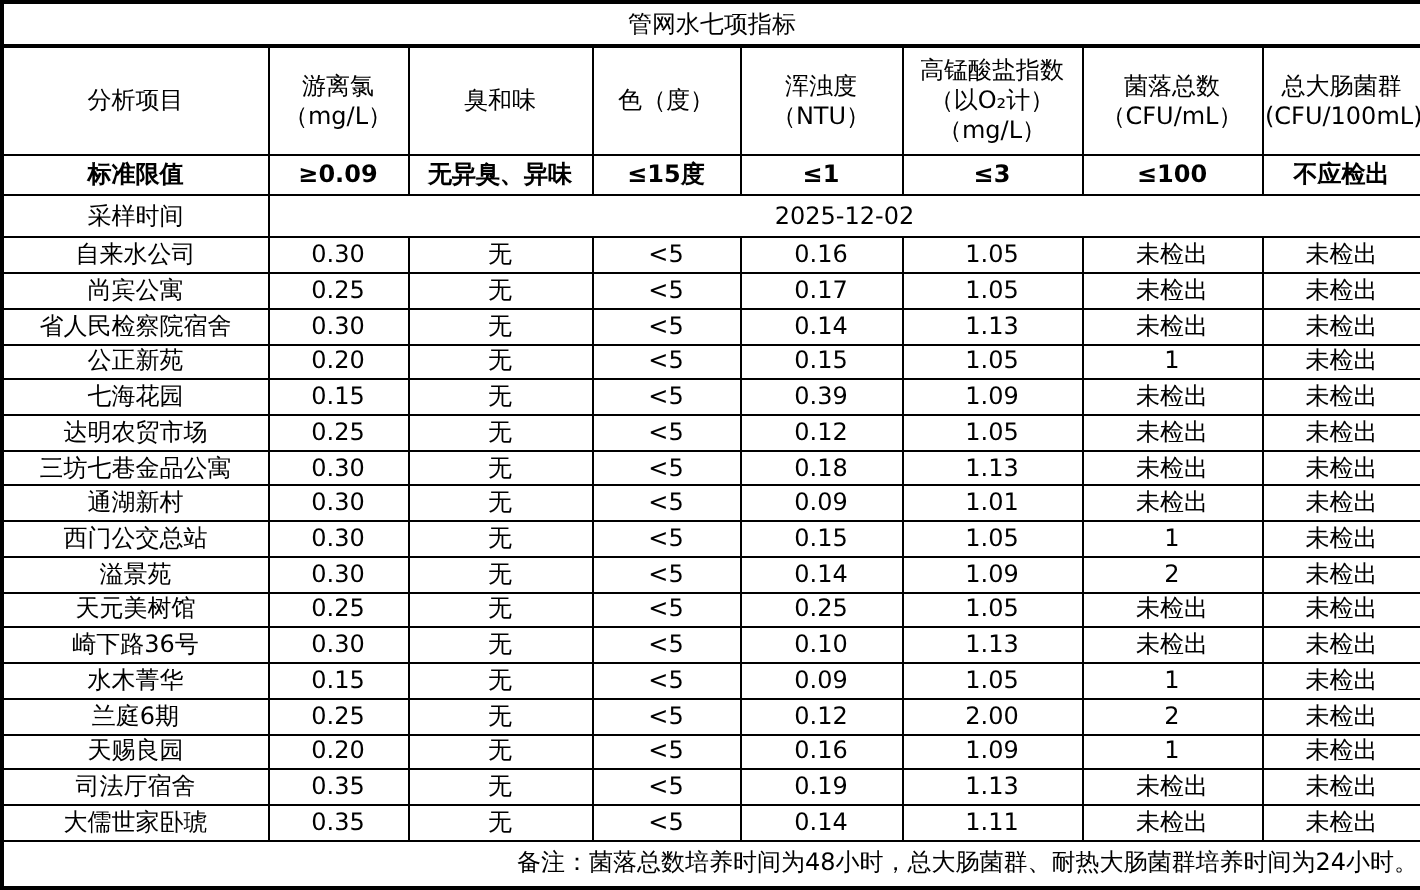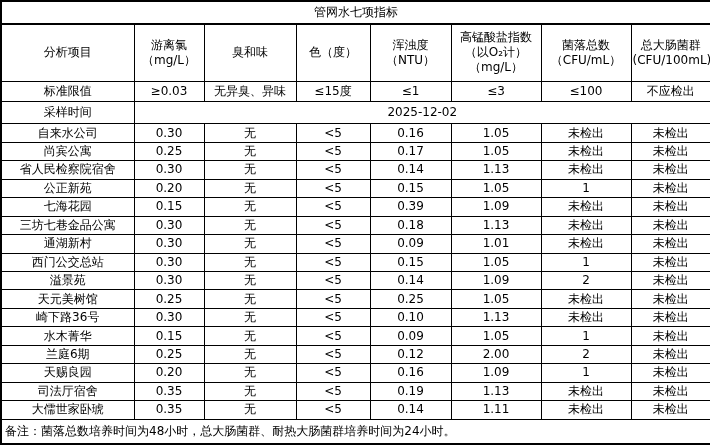--- a/index.html
+++ b/index.html
@@ -33,25 +33,25 @@
   }
   table.report { border: 2px solid #000000; }
   tr.title-row td {
     height: 18px;
     border-bottom: 2px solid #000000;
   }
   tr.header-row td {
     height: 48px;
     white-space: pre-line;
   }
-  tr.limits-row td { height: 17px; }
+  tr.limits-row td { height: 17px; font-weight: bold; }
   tr.time-row td { height: 18px; margin-top: 39px; }
   tr.note-row td {
     height: 20px;
-    text-align: left;
+    text-align: right;
     padding-left: 3px;
   }
 </style>
 </head>
 <body>
 
 <div id="page">
   <table class="report">
     <colgroup>
       <col style="width:133px">
@@ -78,21 +78,21 @@
         <td>高锰酸盐指数
 （以O₂计）
 （mg/L）</td>
         <td>菌落总数
 （CFU/mL）</td>
         <td>总大肠菌群
 (CFU/100mL)</td>
       </tr>
       <tr class="limits-row">
         <td>标准限值</td>
-        <td>≥0.03</td>
+        <td>≥0.09</td>
         <td>无异臭、异味</td>
         <td>≤15度</td>
         <td>≤1</td>
         <td>≤3</td>
         <td>≤100</td>
         <td>不应检出</td>
       </tr>
       <tr class="time-row">
         <td>采样时间</td>
         <td colspan="7">2025-12-02</td>
@@ -143,20 +143,30 @@
           <td>七海花园</td>
           <td>0.15</td>
           <td>无</td>
           <td>&lt;5</td>
           <td>0.39</td>
           <td>1.09</td>
           <td>未检出</td>
           <td>未检出</td>
         </tr>
         <tr>
+          <td>达明农贸市场</td>
+          <td>0.25</td>
+          <td>无</td>
+          <td>&lt;5</td>
+          <td>0.12</td>
+          <td>1.05</td>
+          <td>未检出</td>
+          <td>未检出</td>
+        </tr>
+        <tr>
           <td>三坊七巷金品公寓</td>
           <td>0.30</td>
           <td>无</td>
           <td>&lt;5</td>
           <td>0.18</td>
           <td>1.13</td>
           <td>未检出</td>
           <td>未检出</td>
         </tr>
         <tr>

